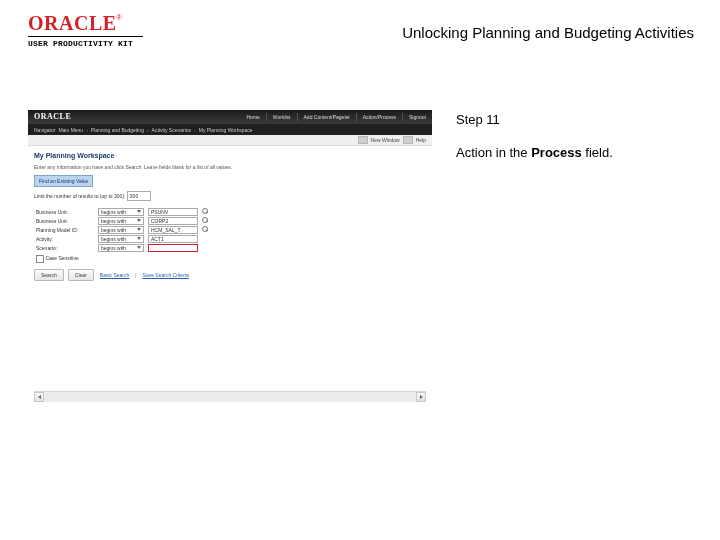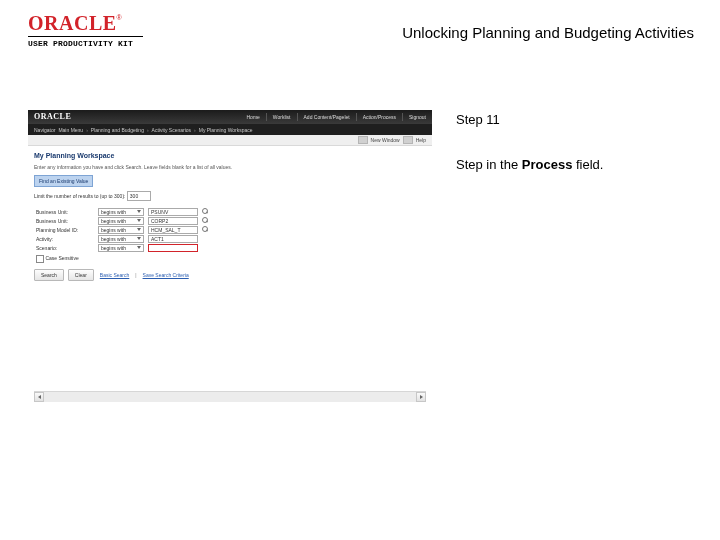--- a/index.html
+++ b/index.html
@@ -70,21 +70,21 @@
     width: 404px;
     flex: 0 0 404px;
   }
   .right-col {
     flex: 1;
     padding-left: 24px;
     font-size: 13px;
     line-height: 1.6;
   }
   .right-col .step-label {
-    margin-bottom: 24px;
+    margin-bottom: 12px;
   }
 
   
   .shot {
     width: 404px;
     font-size: 6px;
     line-height: 8px;
     color: #444;
     position: relative;
   }
@@ -461,18 +461,18 @@
               </div>
           </div>
         </div>
 
       </div>
     </div>
 
     <div class="right-col">
       <div class="step-label">Step 11</div>
       <div>
-        <span>Step in the </span><b>Process</b><span> field.</span>
+        <span>Action in the </span><b>Process</b><span> field.</span>
       </div>
     </div>
   </div>
 
 </div>
 
 </body></html>

